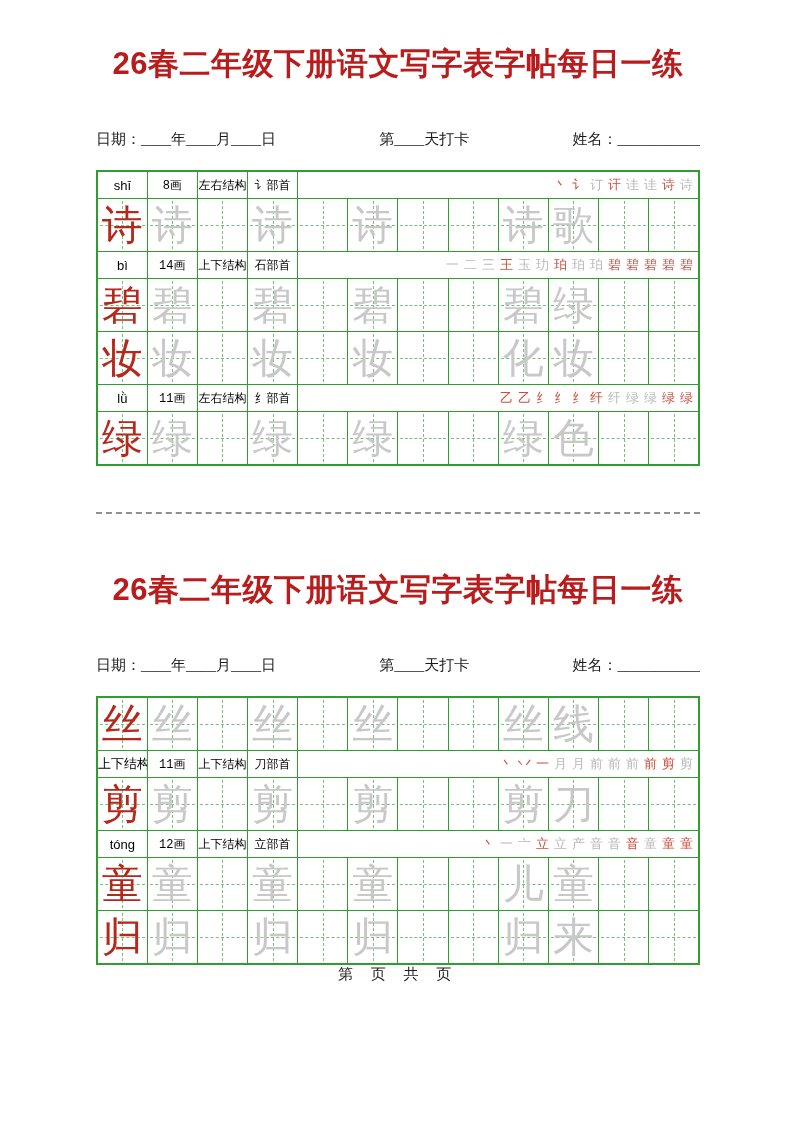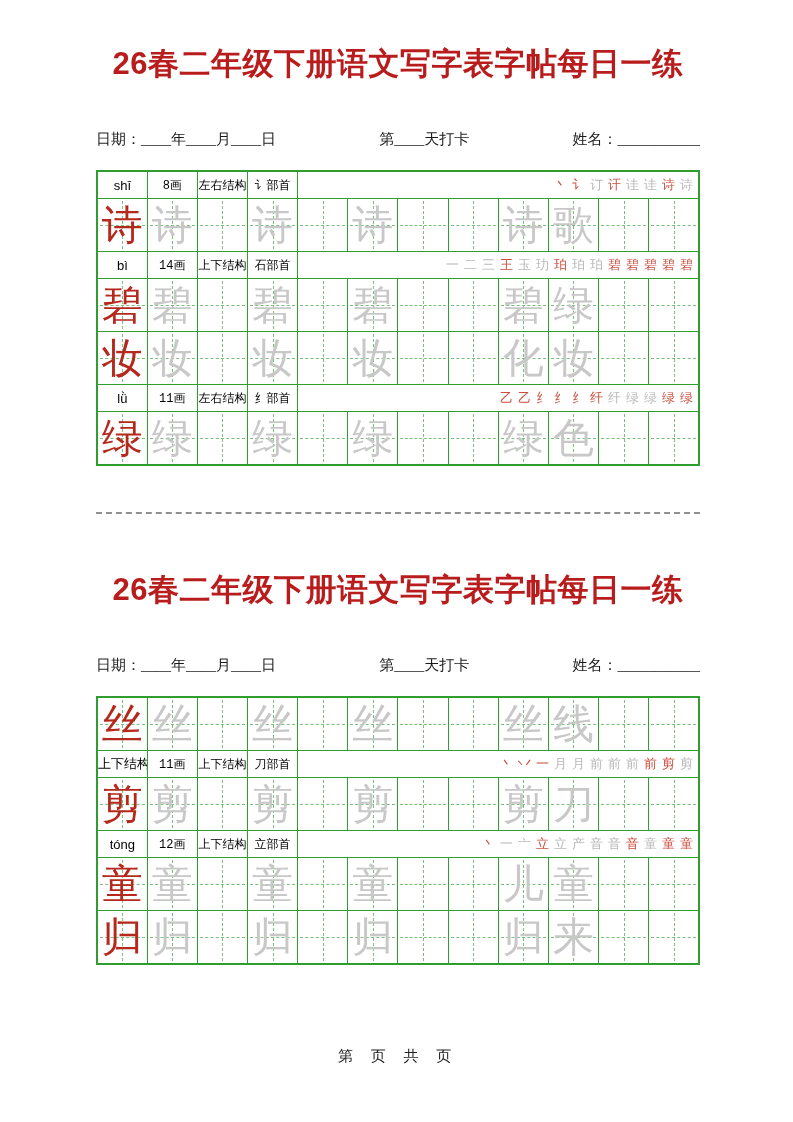--- a/index.html
+++ b/index.html
@@ -51,21 +51,21 @@
   .pcell .glyph{
     position:absolute;inset:0;z-index:1;display:flex;align-items:center;justify-content:center;
     font-size:41px;line-height:52px;font-family:"Liberation Serif", serif;
   }
   .glyph.m{color:#b5281c;}
   .glyph.g{color:#c8c8c8;}
   .divider{
     border:0;border-top:2px dashed #909090;margin:46px 0 12px 0;height:0;
   }
   .page-footer{
-    margin-top:82px;text-align:center;font-size:15px;line-height:18px;
+    text-align:center;font-size:15px;line-height:18px;
     letter-spacing:7px;color:#222;font-family:"Liberation Serif", serif;
   }
 </style>
 </head>
 <body>
 
 <div class="content">
   <div id="sheets">
   <section class="sheet">
     <h1 class="sheet-title">26春二年级下册语文写字表字帖每日一练</h1>

